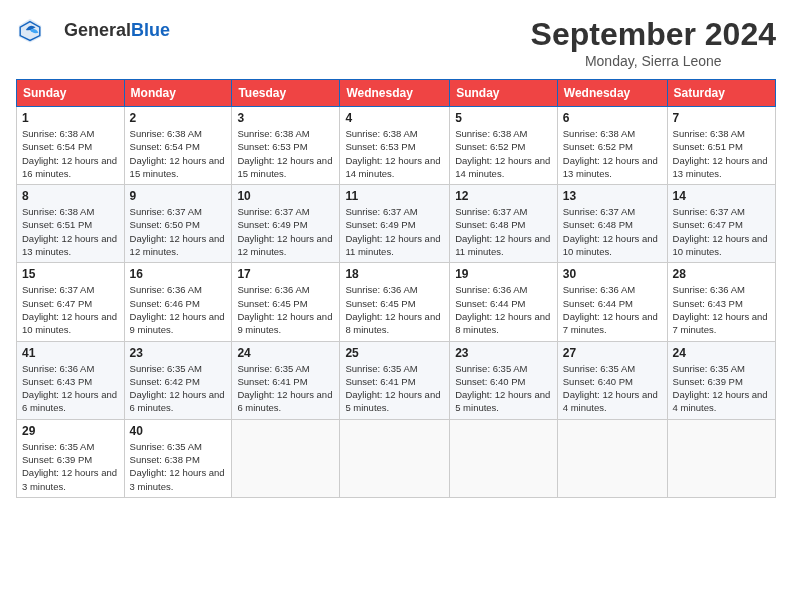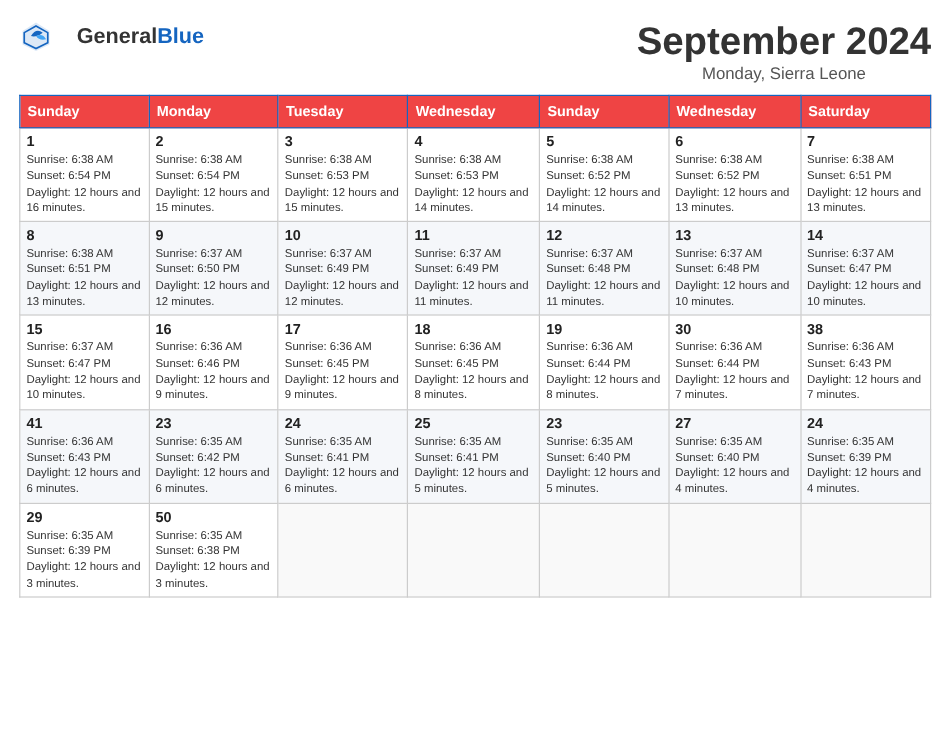--- a/index.html
+++ b/index.html
@@ -201,21 +201,21 @@
         </td>
         <td>
           <span class="day-number">19</span>
           <div class="day-info">Sunrise: 6:36 AM<br>Sunset: 6:44 PM<br>Daylight: 12 hours and 8 minutes.</div>
         </td>
         <td>
           <span class="day-number">30</span>
           <div class="day-info">Sunrise: 6:36 AM<br>Sunset: 6:44 PM<br>Daylight: 12 hours and 7 minutes.</div>
         </td>
         <td>
-          <span class="day-number">38</span>
+          <span class="day-number">28</span>
           <div class="day-info">Sunrise: 6:36 AM<br>Sunset: 6:43 PM<br>Daylight: 12 hours and 7 minutes.</div>
         </td>
       </tr>
       <tr>
         <td>
           <span class="day-number">41</span>
           <div class="day-info">Sunrise: 6:36 AM<br>Sunset: 6:43 PM<br>Daylight: 12 hours and 6 minutes.</div>
         </td>
         <td>
           <span class="day-number">23</span>
@@ -241,21 +241,21 @@
           <span class="day-number">24</span>
           <div class="day-info">Sunrise: 6:35 AM<br>Sunset: 6:39 PM<br>Daylight: 12 hours and 4 minutes.</div>
         </td>
       </tr>
       <tr>
         <td>
           <span class="day-number">29</span>
           <div class="day-info">Sunrise: 6:35 AM<br>Sunset: 6:39 PM<br>Daylight: 12 hours and 3 minutes.</div>
         </td>
         <td>
-          <span class="day-number">50</span>
+          <span class="day-number">40</span>
           <div class="day-info">Sunrise: 6:35 AM<br>Sunset: 6:38 PM<br>Daylight: 12 hours and 3 minutes.</div>
         </td>
         <td class="empty-cell"></td>
         <td class="empty-cell"></td>
         <td class="empty-cell"></td>
         <td class="empty-cell"></td>
         <td class="empty-cell"></td>
       </tr>
     </tbody>
 </table>

